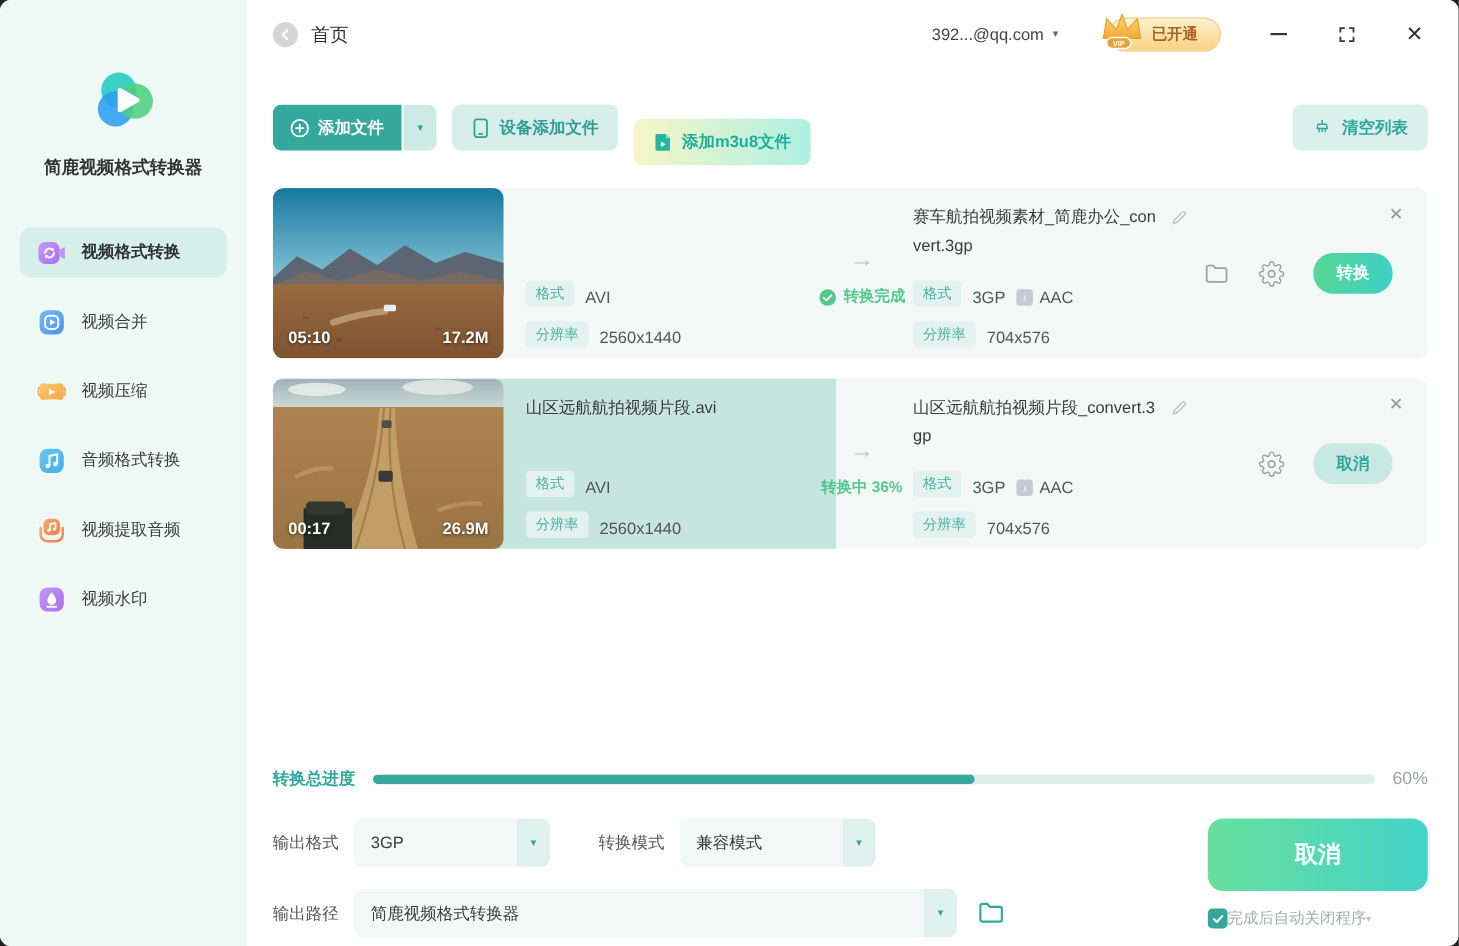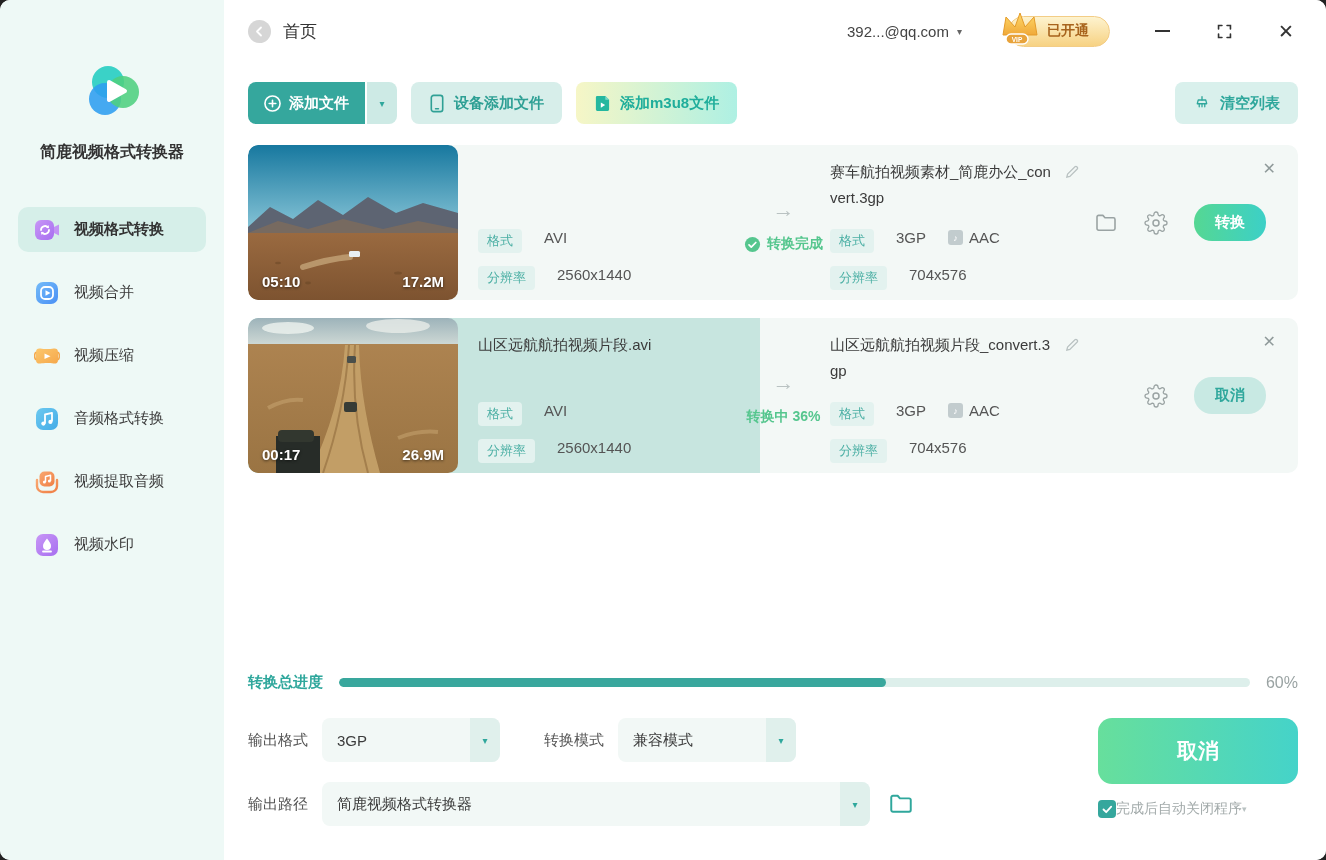--- a/index.html
+++ b/index.html
@@ -38,37 +38,37 @@
 
   .content { flex:1; padding:0 28px 0 24px; display:flex; flex-direction:column; }
 
   
   .toolbar { margin-top:20px; display:flex; align-items:center; gap:14px; }
   .btn-split { display:flex; height:42px; border-radius:8px; overflow:hidden; cursor:pointer; }
   .btn-split-main { background:#35a79d; color:#fff; font-size:15px; font-weight:bold; display:flex; align-items:center; gap:8px; padding:0 16px; }
   .btn-split-arrow { width:30px; background:#cdeae5; display:flex; align-items:center; justify-content:center; margin-left:2px; }
   .btn-split-arrow .caret { color:#2fa79c; }
   .btn-light { height:42px; border-radius:8px; background:#d7eeea; color:#2fa095; font-size:15px; font-weight:bold; display:flex; align-items:center; gap:9px; padding:0 18px; cursor:pointer; border:none; }
-  .btn-m3u8 { background:linear-gradient(90deg,#f6f6c6,#aef0e3); color:#1fae9b; }
+  .btn-m3u8 { background:linear-gradient(90deg,#f6f6c6,#aef0e3); color:#1fae9b;margin-top:26px; }
   .btn-clear { margin-left:auto; background:#d9f0ec; color:#2fa79c; }
 
   
   .list { margin-top:21px; display:flex; flex-direction:column; gap:18px; }
   .file-row { position:relative; height:155px; background:#f3f8f6; border-radius:10px; overflow:hidden; }
   .row-highlight { position:absolute; top:0; left:0; bottom:0; width:48.8%; background:rgba(108,190,175,0.33); z-index:1; }
   .thumb { position:absolute; left:0; top:0; width:210px; height:155px; z-index:2; border-radius:10px; overflow:hidden; }
   .thumb svg { display:block; }
   .thumb-label { position:absolute; bottom:10px; font-size:15px; font-weight:bold; color:#fff; text-shadow:0 1px 3px rgba(0,0,0,.6); z-index:3; }
   .t-dur { left:14px; } .t-size { right:14px; }
   .src-col { position:absolute; left:230px; top:0; width:250px; height:100%; z-index:2; }
   .tgt-col { position:absolute; left:582px; top:0; width:260px; height:100%; z-index:2; }
   .file-name { position:absolute; top:14px; left:0; width:300px; font-size:15px; color:#3b3b3b; line-height:26px; word-break:break-all; }
   .tgt-col .file-name { width:225px; }
   .edit-pencil { position:absolute; top:18px; left:233px; width:18px; height:18px; cursor:pointer; }
-  .meta-row { position:absolute; left:0; display:flex; align-items:flex-start; gap:22px; }
+  .meta-row { position:absolute; left:0; display:flex; align-items:flex-end; gap:10px; }
   .meta-format { top:84px; } .meta-res { top:121px; }
   .tag { font-size:13px; color:#4bafa4; background:#e3f2ef; border-radius:4px; padding:3px 9px; }
   .meta-val { font-size:15px; color:#555; }
   .audio-wrap { display:flex; align-items:center; gap:6px; }
   .audio-chip { width:15px; height:15px; background:#c2ccce; border-radius:3px; color:#fff; font-size:9px; display:flex; align-items:center; justify-content:center; }
   .mid-col { position:absolute; left:478px; top:0; width:115px; height:100%; z-index:2; display:flex; flex-direction:column; align-items:center; }
   .mid-arrow { margin-top:52px; font-size:22px; color:#b9c2c2; }
   .status { margin-top:12px; display:flex; align-items:center; gap:6px; font-size:14px; font-weight:bold; color:#55c68e; white-space:nowrap; }
   .actions { position:absolute; right:32px; top:0; height:100%; display:flex; align-items:center; gap:26px; z-index:2; }
   .icon-btn { width:24px; height:24px; cursor:pointer; }

